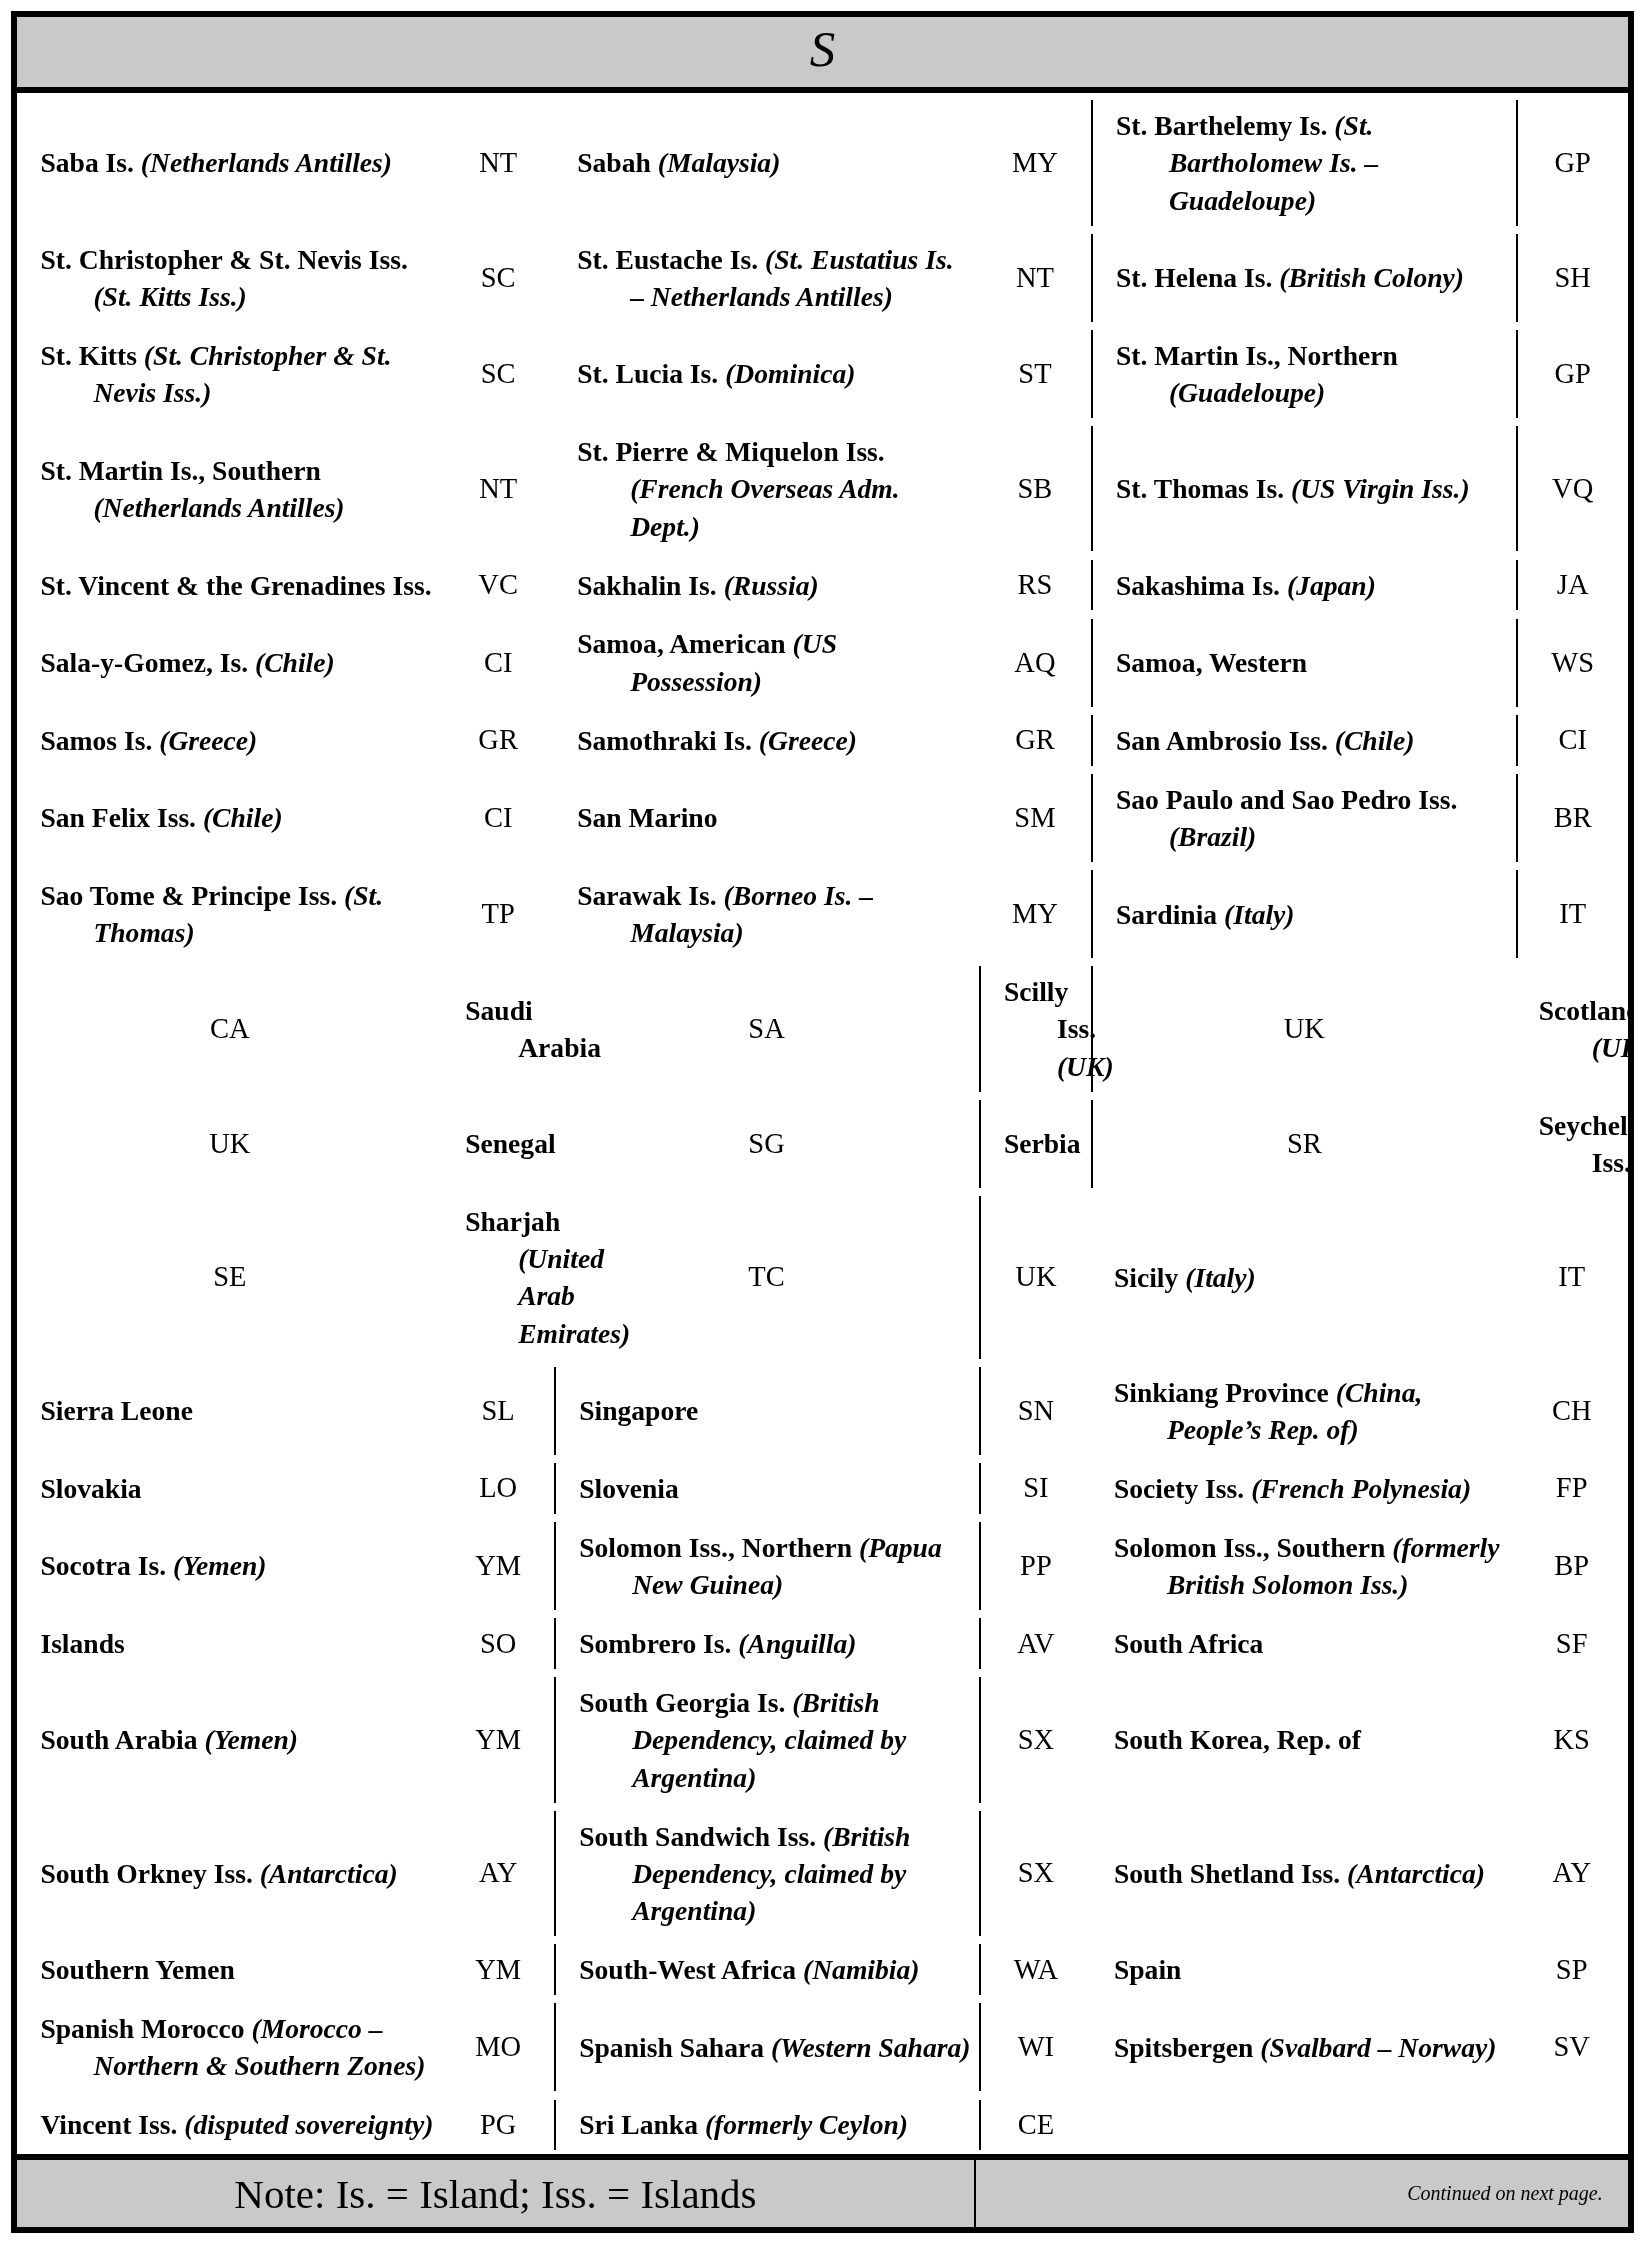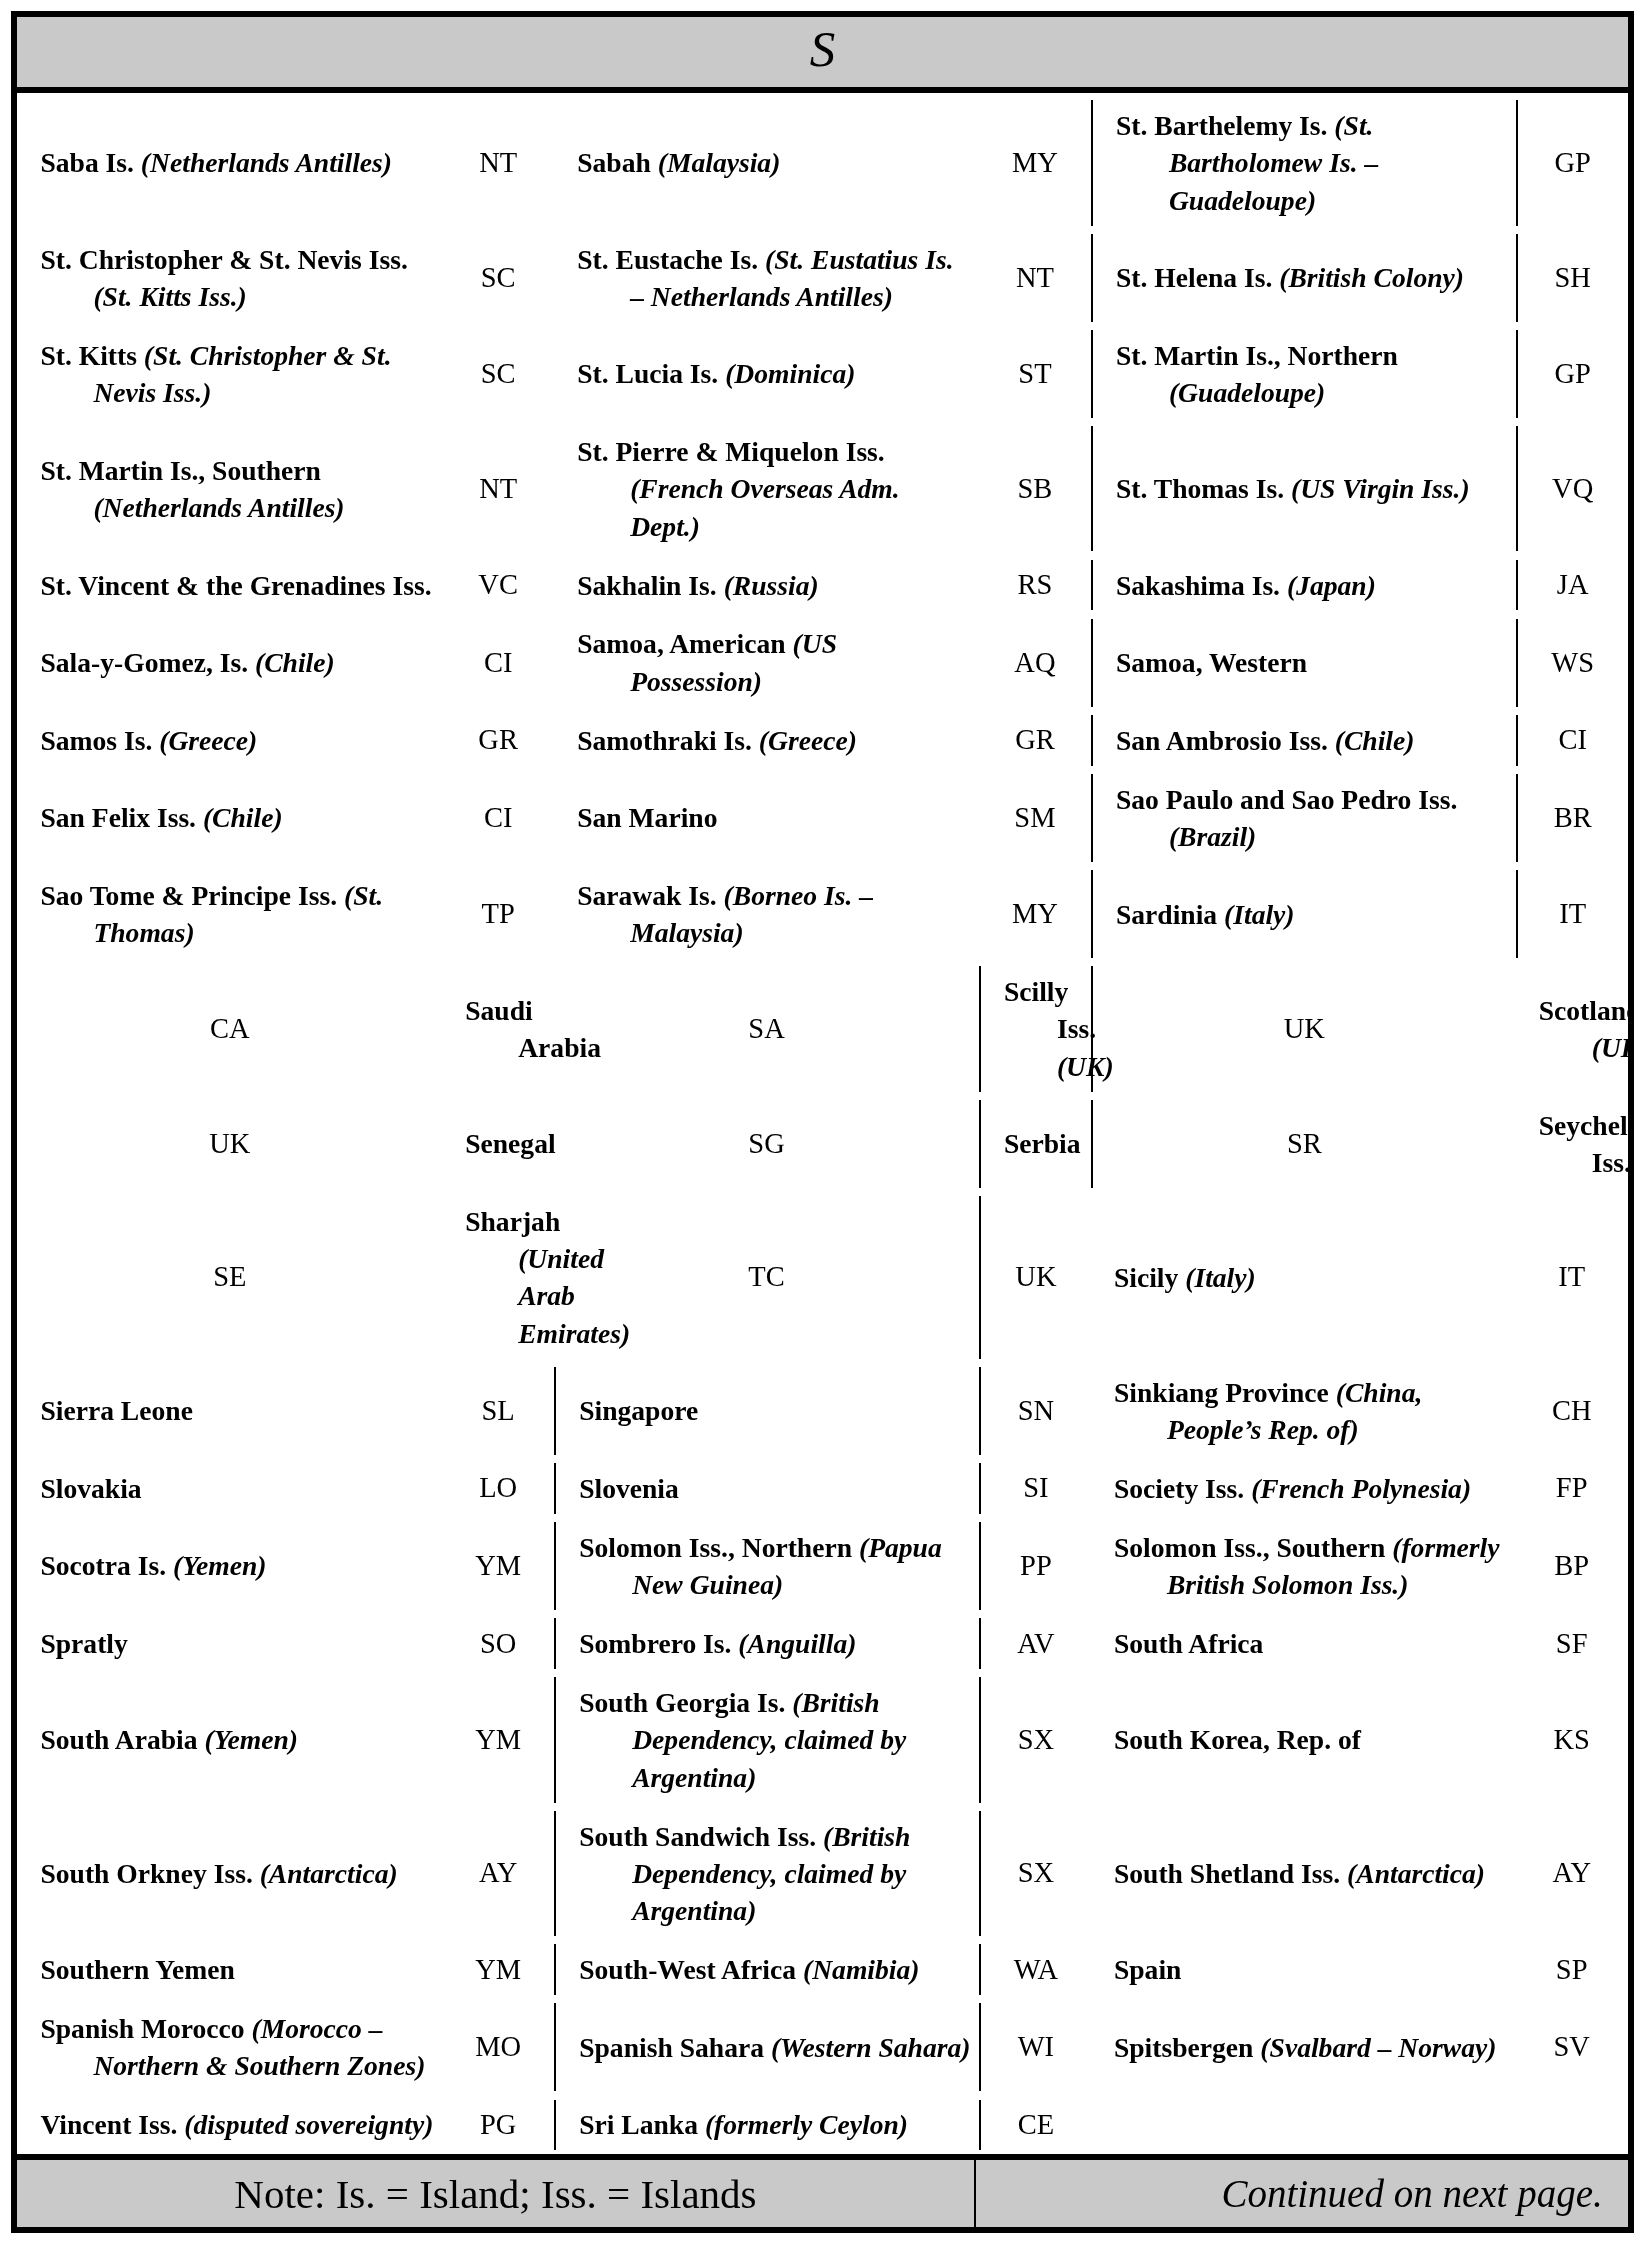--- a/index.html
+++ b/index.html
@@ -38,21 +38,21 @@
   .footer{
     border-top:6.7px solid #000;display:flex;align-items:stretch;
   }
   .footer-left{
     width:59.5%;box-sizing:border-box;border-right:2.9px solid #000;
     display:flex;align-items:center;justify-content:center;
     font-size:41px;padding:9.5px 7.6px;
   }
   .footer-right{
     flex:1;display:flex;align-items:center;justify-content:flex-end;
-    font-style:italic;font-size:39px;padding:9.5px 25px 9.5px 7.6px;
+    font-style:italic;font-size:20px;padding:9.5px 25px 9.5px 7.6px;
   }
 </style>
 </head>
 <body>
 
 <div class="page">
   <div class="frame">
 
     <div class="header band">S</div>
 
@@ -321,21 +321,21 @@
         <div class="cell code-cell g3">
           <span class="code">PP</span>
         </div>
         <div class="cell name-cell g1">
           <p class="entry"><span>Solomon Iss., Southern</span><span class="note"> (formerly British Solomon Iss.)</span></p>
         </div>
         <div class="cell code-cell g1">
           <span class="code">BP</span>
         </div>
         <div class="cell name-cell g2">
-          <p class="entry"><span>Spratly</span></p>
+          <p class="entry"><span>Islands</span></p>
         </div>
         <div class="cell code-cell g2">
           <span class="code">SO</span>
         </div>
         <div class="cell name-cell g3">
           <p class="entry"><span>Sombrero Is.</span><span class="note"> (Anguilla)</span></p>
         </div>
         <div class="cell code-cell g3">
           <span class="code">AV</span>
         </div>

